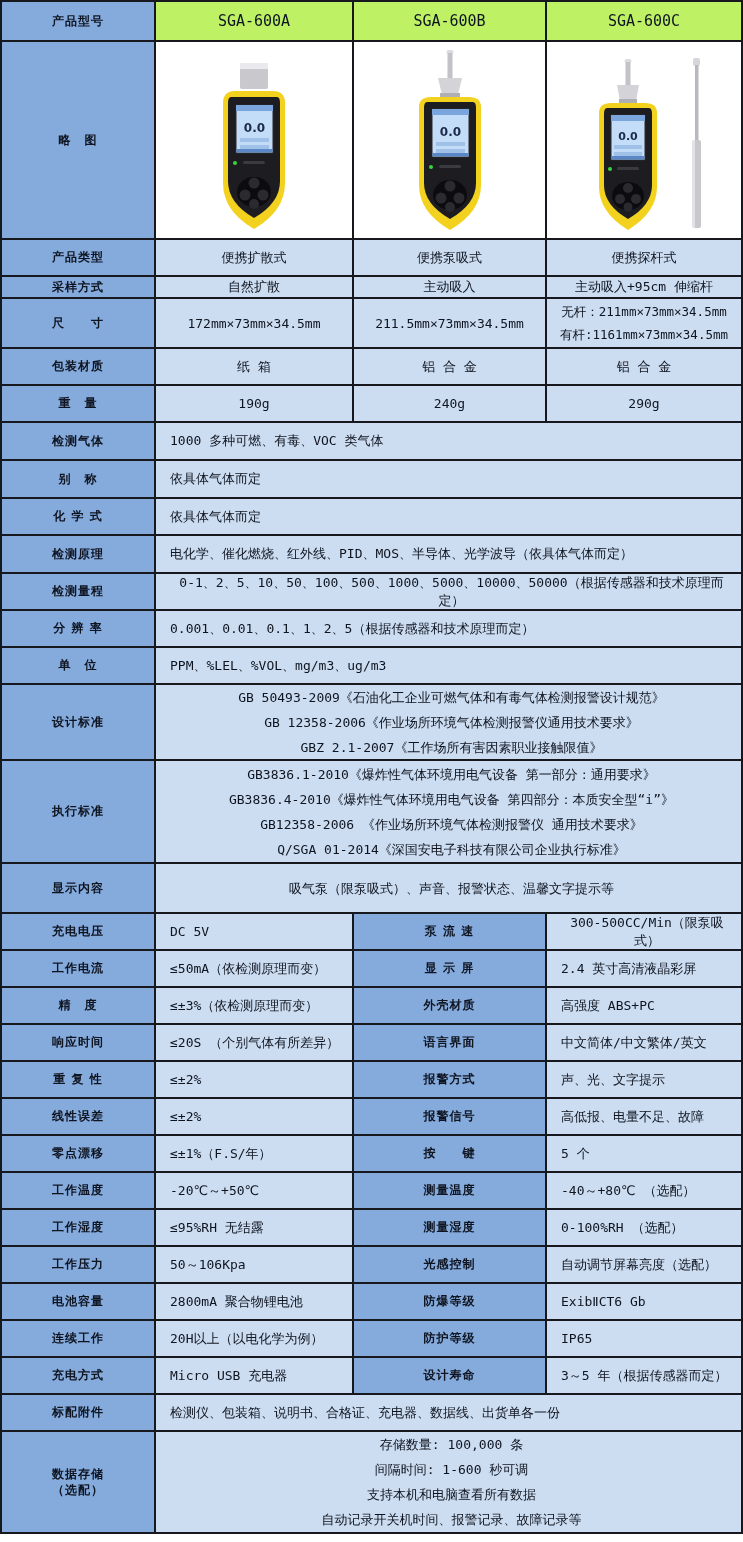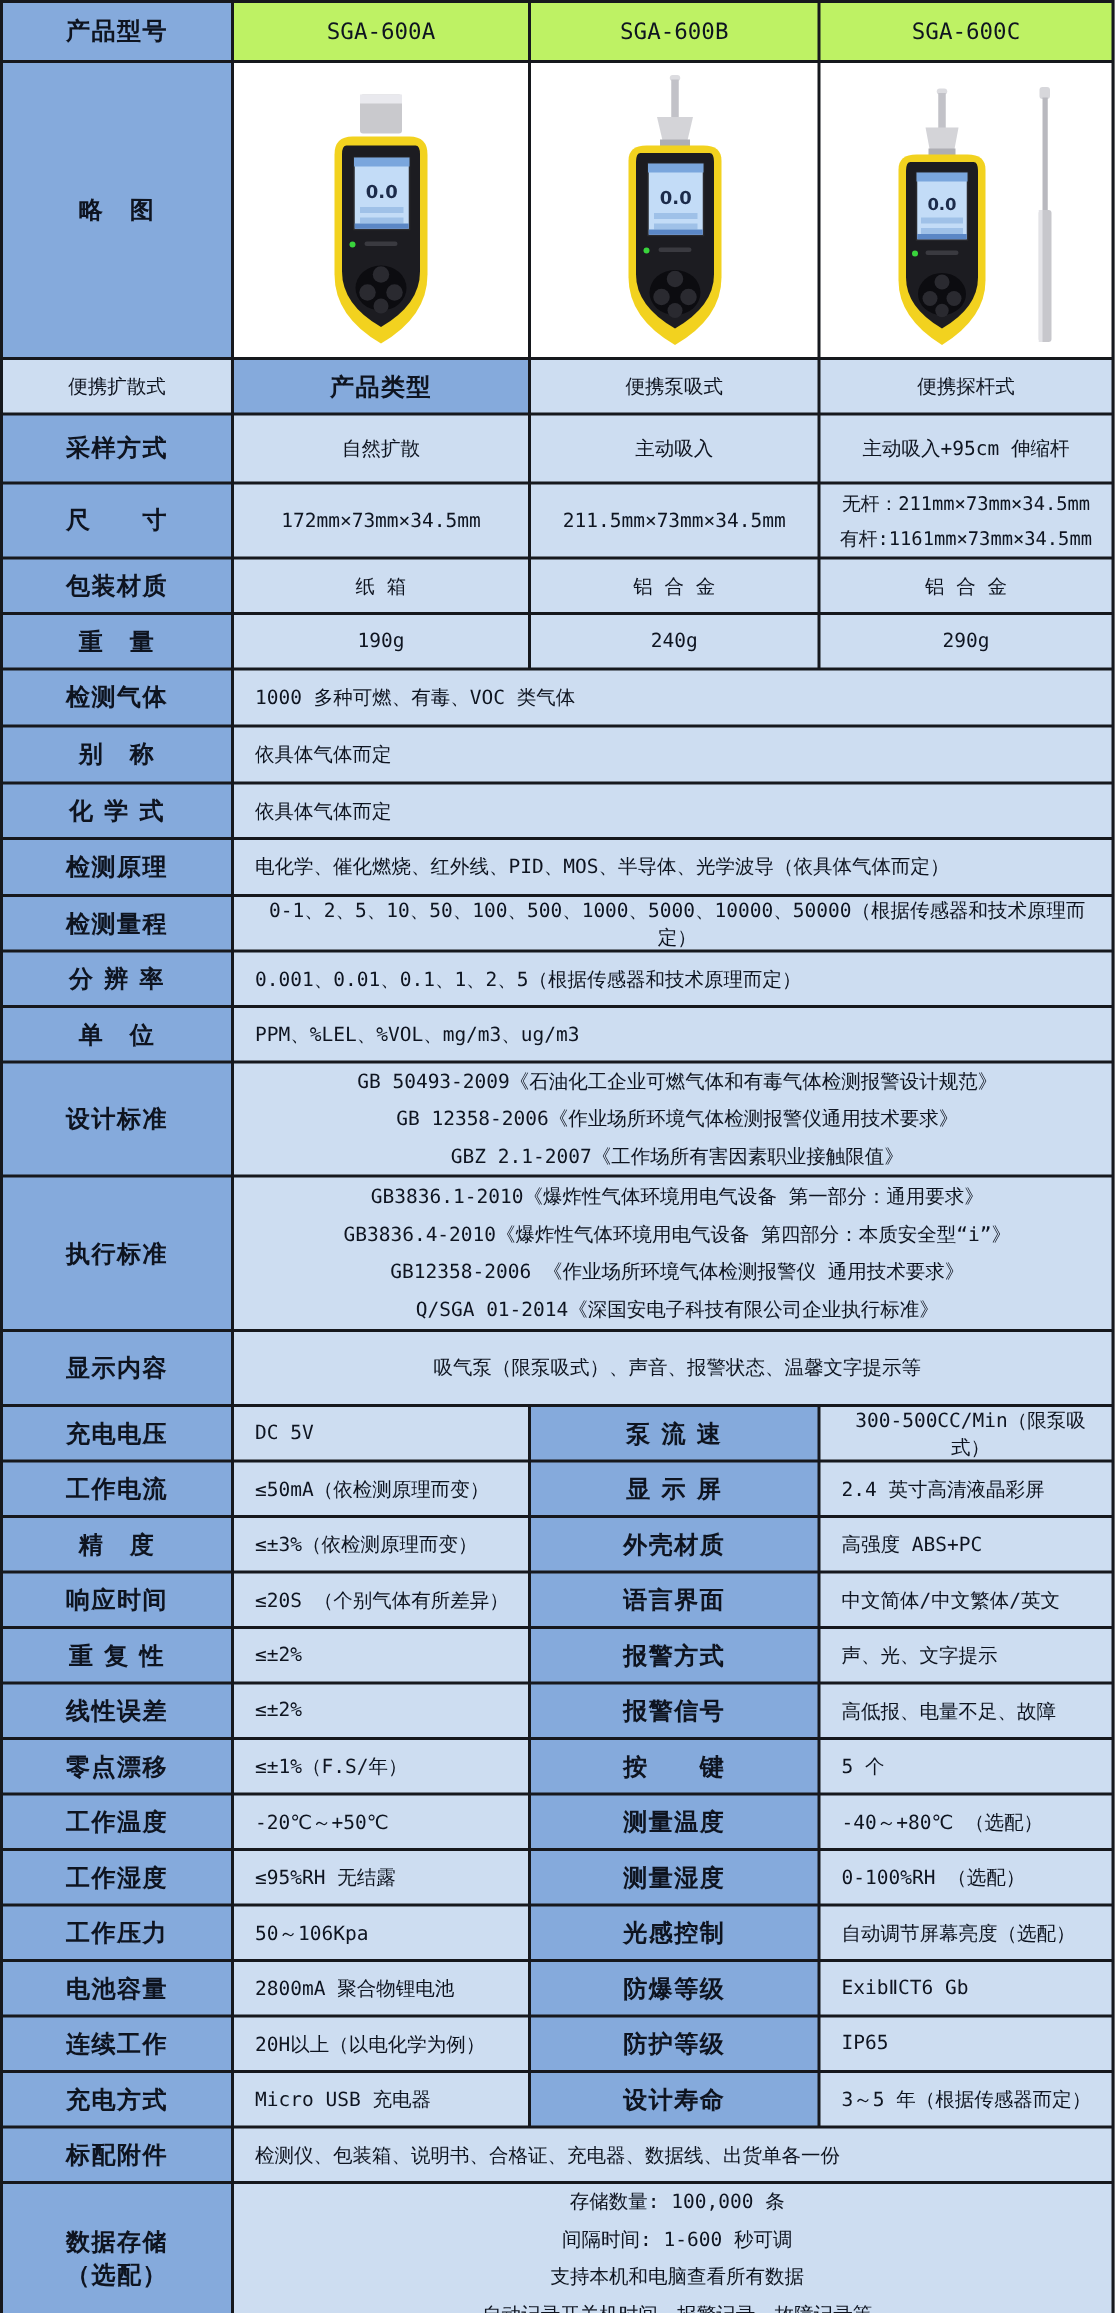--- a/index.html
+++ b/index.html
@@ -3,21 +3,21 @@
 <meta charset="utf-8">
 <style>
   html,body{margin:0;padding:0;background:#ffffff;}
   body{font-family:"DejaVu Sans","Liberation Sans",sans-serif;color:#0e1420;}
   .tbl{width:743px;background:#16181d;padding:2px;box-sizing:border-box;}
   .row{display:grid;gap:2px;margin-bottom:2px;}
   .row:last-child{margin-bottom:0;}
   .r4{grid-template-columns:152px 196px 191px 1fr;}
   .r2{grid-template-columns:152px 1fr;}
   .cell{display:flex;align-items:center;justify-content:center;box-sizing:border-box;overflow:hidden;}
-  .lbl{background:#85AADC;font-weight:bold;font-size:16px;letter-spacing:1px;text-align:center;line-height:1.35;}
+  .lbl{background:#85AADC;font-weight:bold;font-size:12px;letter-spacing:1px;text-align:center;line-height:1.35;}
   .hdr{background:#bef264;font-size:15px;font-family:"DejaVu Sans Mono","Liberation Mono",monospace;}
   .val{background:#CDDDF1;font-size:13px;font-family:"DejaVu Sans Mono","DejaVu Sans",sans-serif;}
   .left{justify-content:flex-start;text-align:center;padding:0 8px 0 14px;}
   .imgc{background:#ffffff;}
   .lines{display:flex;flex-direction:column;justify-content:center;align-items:center;padding:2px 8px 2px 14px;}
   .lines div{line-height:25px;}
   .sm{padding-left:8px;}
   .sm div{line-height:23px;font-size:12.5px;}
   .dl{display:flex;flex-direction:column;align-items:center;}
 </style>
@@ -106,26 +106,26 @@
           <rect x="134" y="13" width="7" height="8" rx="2" fill="#d7d7db"></rect>
           <rect x="136" y="20" width="3.5" height="76" fill="#b9b9bf"></rect>
           <rect x="133.5" y="95" width="8.5" height="88" rx="2" fill="#c7c7cc"></rect>
           <rect x="133.5" y="95" width="2.5" height="88" fill="#e3e3e7"></rect>
         </g>
       </svg>
     </div>
   </div>
 
   <div class="row r4" style="height:35px">
+    <div class="cell lbl">产品类型</div>
     <div class="cell val">便携扩散式</div>
-    <div class="cell lbl">产品类型</div>
     <div class="cell val">便携泵吸式</div>
     <div class="cell val">便携探杆式</div>
   </div>
-  <div class="row r4" style="height:44px">
+  <div class="row r4" style="height:20px">
     <div class="cell lbl">采样方式</div>
     <div class="cell val">自然扩散</div>
     <div class="cell val">主动吸入</div>
     <div class="cell val">主动吸入+95cm 伸缩杆</div>
   </div>
   <div class="row r4" style="height:48px">
     <div class="cell lbl">尺　　寸</div>
     <div class="cell val">172mm×73mm×34.5mm</div>
     <div class="cell val">211.5mm×73mm×34.5mm</div>
     <div class="cell val lines sm">

